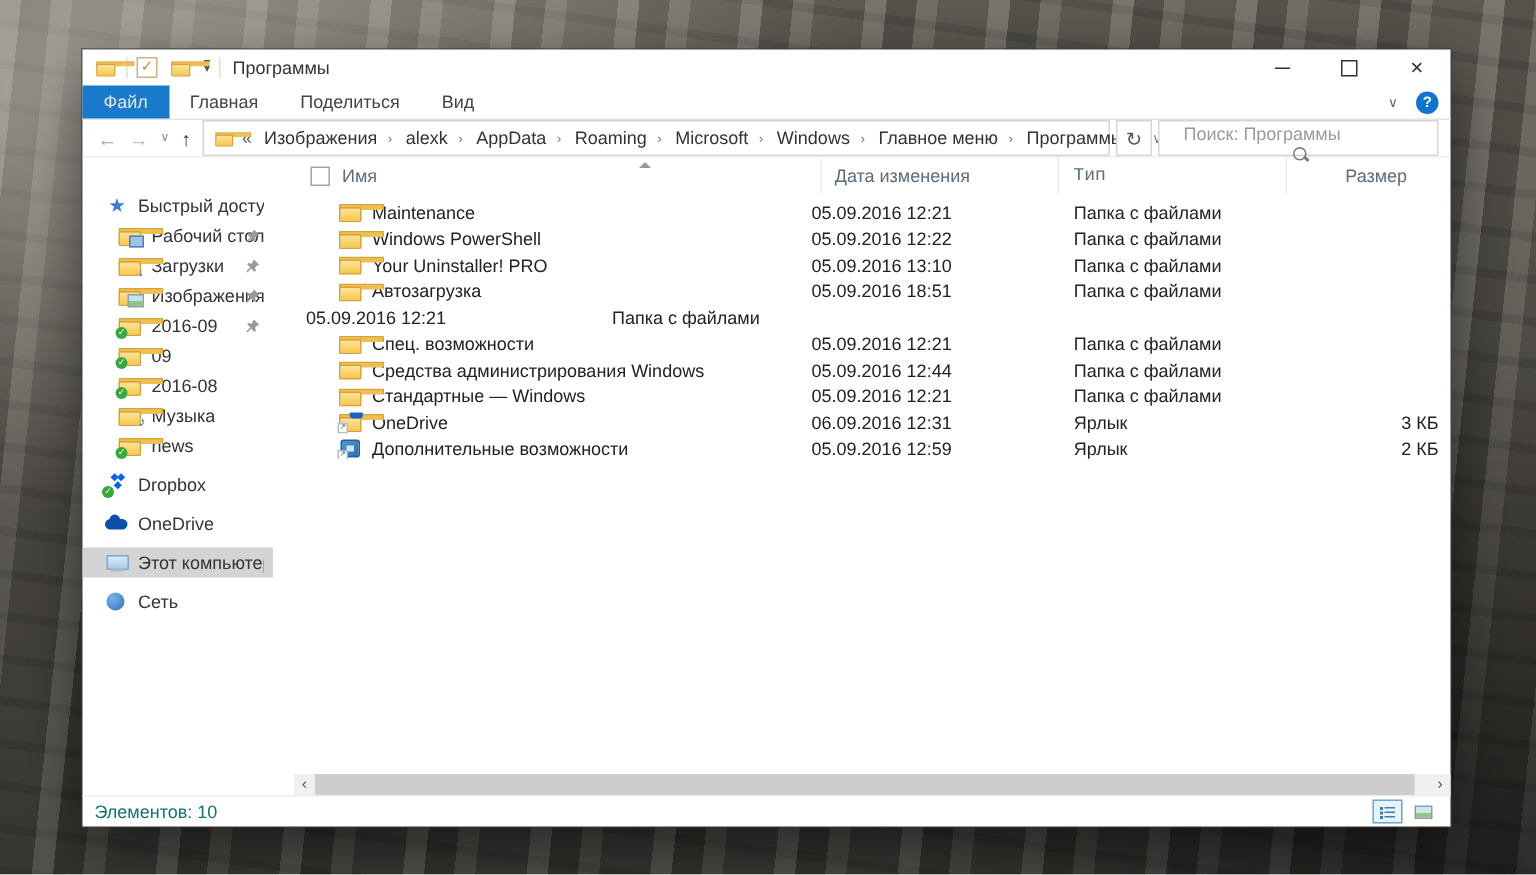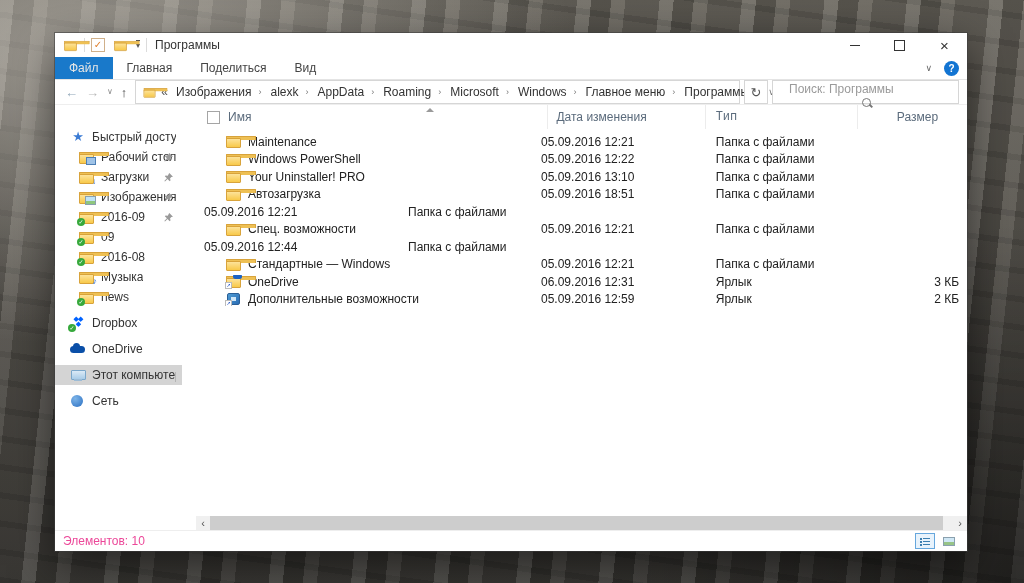--- a/index.html
+++ b/index.html
@@ -108,21 +108,21 @@
   .shortcut-badge{position:absolute;left:-1px;bottom:-1px;width:7px;height:7px;background:#fff;border:1px solid #bbb;box-sizing:border-box;color:#2456c9;font-size:5px;line-height:5px;text-align:center;}
   .icon-onedrive-shortcut .mini-cloud{position:absolute;right:-1px;top:-1px;width:9px;height:5px;border-radius:4px;background:#1b62c4;}
   .icon-features-shortcut .app{position:absolute;left:1px;top:0;width:13px;height:12px;border-radius:2px;background:linear-gradient(135deg,#4e9bd4,#2a6db4);border:1px solid #2a5e96;box-sizing:border-box;}
   .icon-features-shortcut .app::before{content:"";position:absolute;left:3px;top:3px;width:5px;height:4px;background:#cfe6f7;}
   
   .hscroll{position:absolute;left:0;right:0;bottom:0;height:14px;background:#f0f0f0;display:flex;align-items:center;}
   .hs-arrow{width:14px;text-align:center;color:#555;font-size:11px;line-height:14px;flex:none;}
   .hs-thumb{height:14px;background:#cdcdcd;width:733px;flex:none;}
   .hs-gap{flex:1;}
   
-  .statusbar{height:20px;flex:none;display:flex;align-items:center;padding:0 8px;border-top:1px solid #eee;color:#ec4899;}
+  .statusbar{height:20px;flex:none;display:flex;align-items:center;padding:0 8px;border-top:1px solid #eee;color:#0f766e;}
   .viewbtns{margin-left:auto;display:flex;gap:4px;}
   .vbtn{width:20px;height:16px;display:flex;align-items:center;justify-content:center;border:1px solid transparent;box-sizing:border-box;}
   .vbtn.active{border-color:#66a7dd;background:#e8f3fc;}
   .vi-details{position:relative;width:10px;height:8px;}
   .vi-details::before{content:"";position:absolute;left:3px;top:1px;width:7px;height:1px;background:#3c7fb1;box-shadow:0 3px 0 #3c7fb1,0 6px 0 #3c7fb1;}
   .vi-details::after{content:"";position:absolute;left:0;top:1px;width:1.5px;height:1.5px;background:#3c7fb1;box-shadow:0 3px 0 #3c7fb1,0 6px 0 #3c7fb1;}
   .vi-thumb{width:12px;height:9px;background:linear-gradient(#cfe7f5 55%,#97c487 45%);border:1px solid #8aa0ae;box-sizing:border-box;}
   .pin svg{display:block;}
 </style>
 </head>
@@ -496,20 +496,30 @@
                   </span>
 
                 </span>
                 <span>Спец. возможности</span>
               </span>
               <span class="c-date">05.09.2016 12:21</span>
               <span class="c-type">Папка с файлами</span>
               <span class="c-size"></span>
             </div>
             <div class="frow">
+              <span class="c-name">
+                <span class="ricon icon-folder">
+                  <span class="fi fi-base if-folder">
+                    <span class="tab"></span>
+                    <span class="body"></span>
+                  </span>
+
+                </span>
+                <span>Средства администрирования Windows</span>
+              </span>
               <span class="c-date">05.09.2016 12:44</span>
               <span class="c-type">Папка с файлами</span>
               <span class="c-size"></span>
             </div>
             <div class="frow">
               <span class="c-name">
                 <span class="ricon icon-folder">
                   <span class="fi fi-base if-folder">
                     <span class="tab"></span>
                     <span class="body"></span>

